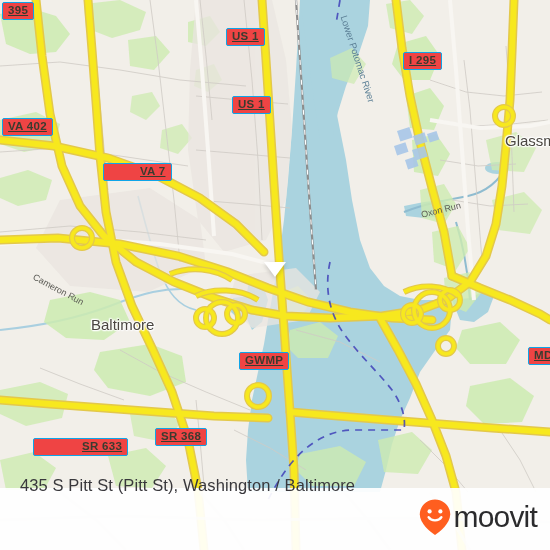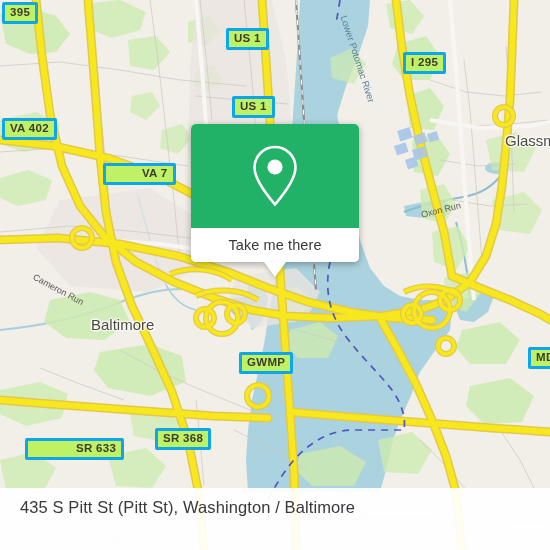--- a/index.html
+++ b/index.html
@@ -6,24 +6,24 @@
   body{width:550px;height:550px;overflow:hidden;
        font-family:"Liberation Sans","DejaVu Sans",sans-serif;}
 
   #app{position:relative;width:550px;height:550px;overflow:hidden;background:#f2efe9;}
 
   
   #map{position:absolute;left:0;top:0;width:550px;height:550px;}
   #map svg{display:block;width:550px;height:550px;}
 
   
-  .shield{position:absolute;background:#bef264;border:3px solid #0ea5e9;
+  .shield{position:absolute;background:#ef4444;border:1px solid #0ea5e9;
           border-radius:2px;color:#3b3b2f;font-size:11.5px;font-weight:bold;
           letter-spacing:.3px;padding:1px 5px 2px 5px;line-height:13px;
-          white-space:nowrap;box-sizing:border-box;}
+          white-space:nowrap;box-sizing:border-box;text-decoration:underline;}
 
   
   .place{position:absolute;color:#56524c;white-space:nowrap;}
   .place.city{font-size:15px;color:#4a4640;
        text-shadow:1px 0 1.4px #fff,-1px 0 1.4px #fff,0 1px 1.4px #fff,0 -1px 1.4px #fff,
                    1px 1px 1.4px #fff,-1px -1px 1.4px #fff;}
   .place.water{font-size:9.5px;color:#5b7f95;font-style:normal;}
   .place.stream{font-size:9px;color:#5b5b55;}
 
   
@@ -43,21 +43,21 @@
               filter:drop-shadow(0 2px 2px rgba(0,0,0,.18));}
   #popup-tail-wrap{position:absolute;left:191px;top:0;width:168px;height:0;}
 
   
   #osm-credit{position:absolute;left:8px;top:472px;font-size:12.5px;
               color:#2b2b2b;white-space:nowrap;}
 
   
   #footer{position:absolute;left:0;top:488px;width:550px;height:62px;
           background:rgba(255,255,255,.93);}
-  #footer-title{position:absolute;left:20px;top:498px;font-size:16.5px;
+  #footer-title{position:absolute;left:20px;top:476px;font-size:16.5px;
                 color:#39383c;white-space:nowrap;letter-spacing:.1px;}
   #brand{position:absolute;right:13px;top:500px;display:flex;align-items:center;height:34px;}
   #brand-word{font-size:30px;color:#2b2b2d;letter-spacing:-.8px;line-height:30px;
               font-weight:normal;margin-left:1px;}
 </style>
 </head>
 <body>
 
 <div id="app">
 
@@ -263,42 +263,40 @@
   </div>
 
   <div class="shield" style="left:2px;top:2px;">395</div>
   <div class="shield" style="left:226px;top:28px;">US 1</div>
   <div class="shield" style="left:403px;top:52px;">I 295</div>
   <div class="shield" style="left:232px;top:96px;">US 1</div>
   <div class="shield" style="left:2px;top:118px;">VA 402</div>
   <div class="shield" style="left:103px;top:163px;padding-left:36px;">VA 7</div>
   <div class="shield" style="left:219px;top:352px;margin-left:20px;">GWMP</div>
   <div class="shield" style="left:528px;top:347px;">MD</div>
-  <div class="shield" style="left:25px;top:438px;padding-left:48px;">SR 633</div>
+  <div class="shield" style="left:33px;top:438px;padding-left:48px;">SR 633</div>
   <div class="shield" style="left:155px;top:428px;">SR 368</div>
 
   <div class="place water" style="left:349px;top:14px;transform:rotate(72deg);transform-origin:left top;">Lower Potomac River</div>
   <div class="place stream" style="left:420px;top:210px;transform:rotate(-14deg);transform-origin:left top;">Oxon Run</div>
   <div class="place city" style="left:505px;top:132px;">Glassm</div>
   <div class="place city" style="left:91px;top:316px;">Baltimore</div>
   <div class="place stream" style="left:36px;top:272px;transform:rotate(28deg);transform-origin:left top;">Cameron Run</div>
 
-  <div id="popup">
-    <div id="popup-head">
-      <svg width="52" height="64" viewBox="0 0 52 64">
-        <path d="M26 3 C14.5 3 5.5 12.2 5.5 23.6 C5.5 36.5 20 53.5 26 60.5
-                 C32 53.5 46.5 36.5 46.5 23.6 C46.5 12.2 37.5 3 26 3 Z" fill="none" stroke="#ffffff" stroke-width="2.6"></path>
-        <circle cx="26" cy="23" r="7.6" fill="#ffffff"></circle>
-      </svg>
-    </div>
-    <div id="popup-foot">
-      <span id="popup-foot-label">Take me there</span>
-    </div>
-  </div>
   <div id="popup-tail-wrap">
     <div id="popup-tail"></div>
   </div>
 
 
   <div id="footer"></div>
   <div id="footer-title">435 S Pitt St (Pitt St), Washington / Baltimore</div>
+  <div id="brand">
+    <svg width="34" height="38" viewBox="0 0 34 38">
+      <path d="M17 1.5 C8.6 1.5 1.8 8.2 1.8 16.5 C1.8 25.6 12.2 33.6 17 37
+               C21.8 33.6 32.2 25.6 32.2 16.5 C32.2 8.2 25.4 1.5 17 1.5 Z" fill="#ff5e1f"></path>
+      <circle cx="11.6" cy="13.4" r="2.1" fill="#ffffff"></circle>
+      <circle cx="22.4" cy="13.4" r="2.1" fill="#ffffff"></circle>
+      <path d="M10.6 19.2 C13.2 23.4 20.8 23.4 23.4 19.2" stroke="#ffffff" stroke-width="2.4" fill="none" stroke-linecap="round"></path>
+    </svg>
+    <span id="brand-word">moovit</span>
+  </div>
 
 </div>
 
 </body></html>

